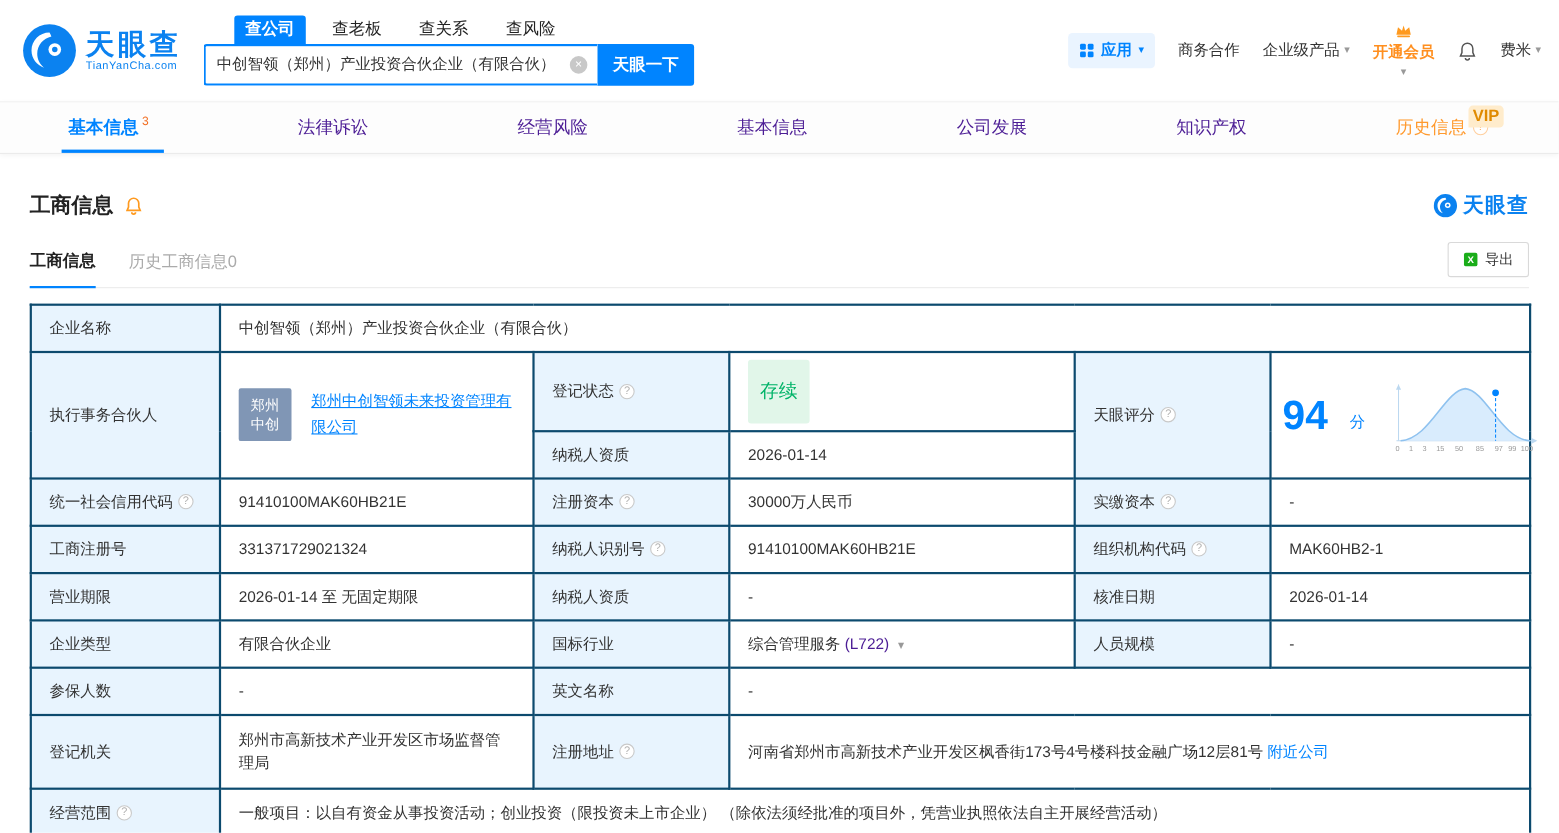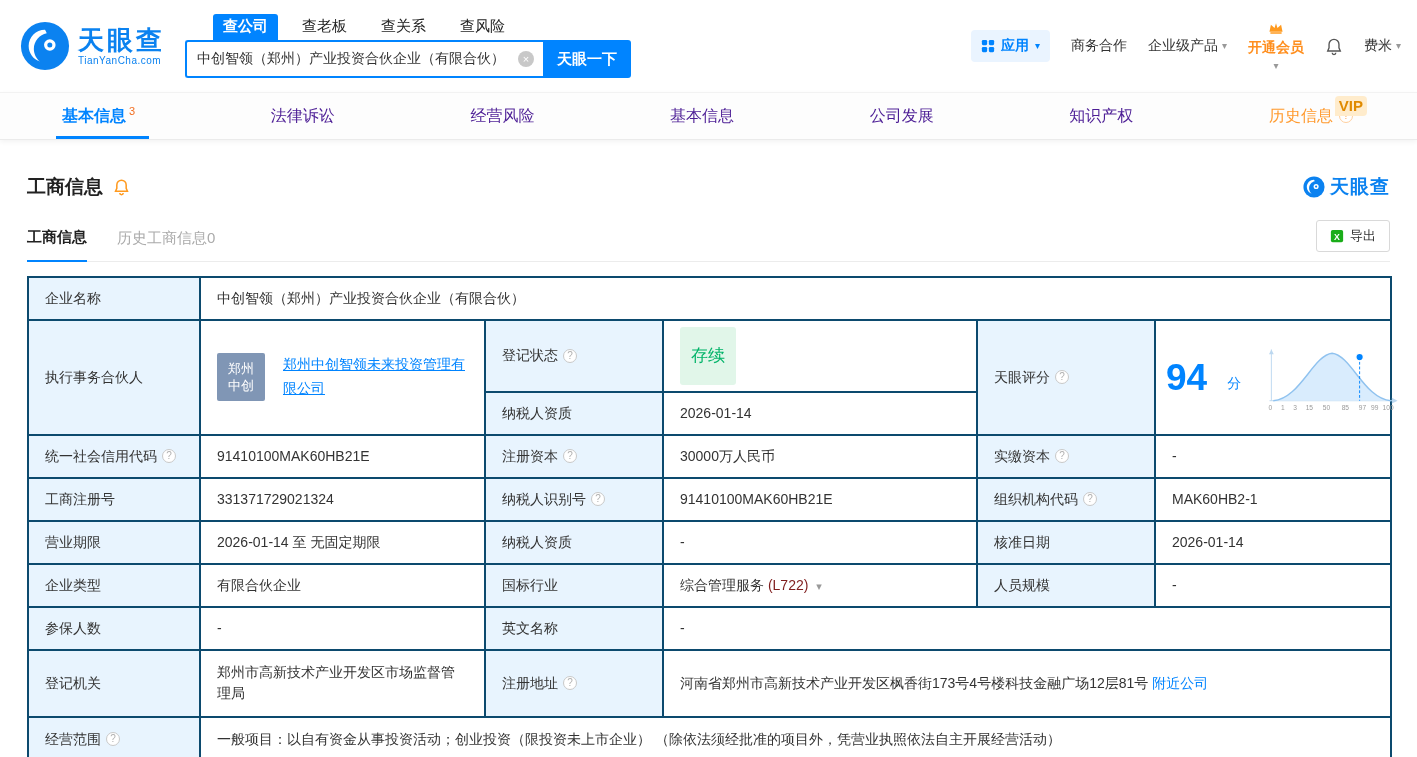--- a/index.html
+++ b/index.html
@@ -87,21 +87,21 @@
     display:flex; flex-direction:column; align-items:center; justify-content:center; line-height:1.35;
     flex-shrink:0; cursor:pointer; }
   .partner-link { color:#0084ff; text-decoration:underline; cursor:pointer; line-height:1.7; }
 
   .score-td { padding:2px 4px 2px 10px !important; }
   .score-cell { display:flex; align-items:center;gap:18px; }
   .score-num { font-size:37px; font-weight:bold; color:#0084ff; line-height:1; }
   .score-unit { font-size:14px; color:#0084ff; margin:12px 2px 0 2px; }
   .score-chart { width:142px; height:74px; margin-left:2px; flex-shrink:0; }
 
-  .gray { color:#7f1d1d; }
+  .gray { color:#4c1d95; }
   .link { color:#0084ff; cursor:pointer; }
   .industry-caret { color:#999; font-size:11px; margin-left:4px; cursor:pointer; }
 
   .footer-strip { height:10px; background:#3a3a3a; margin-top:11px; }
 </style>
 </head>
 <body>
 
 <header class="topbar">
   <div class="logo-wrap">

